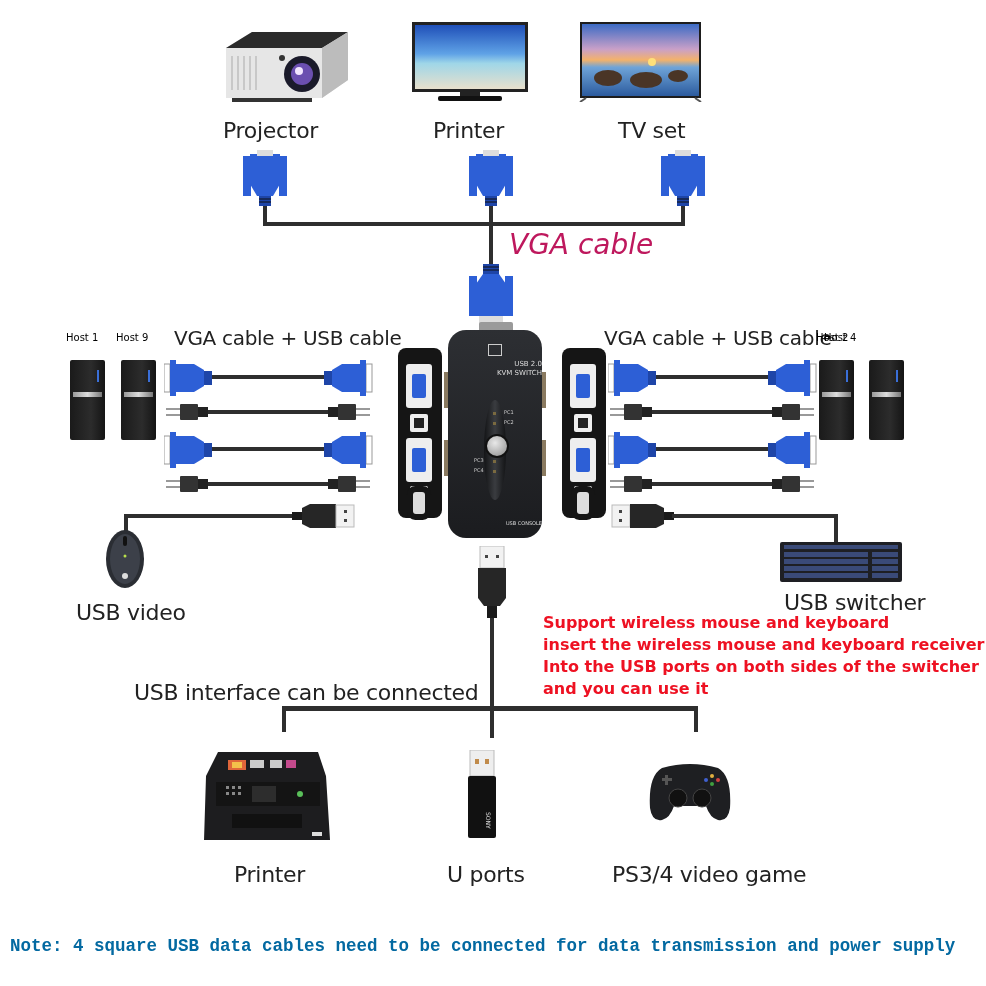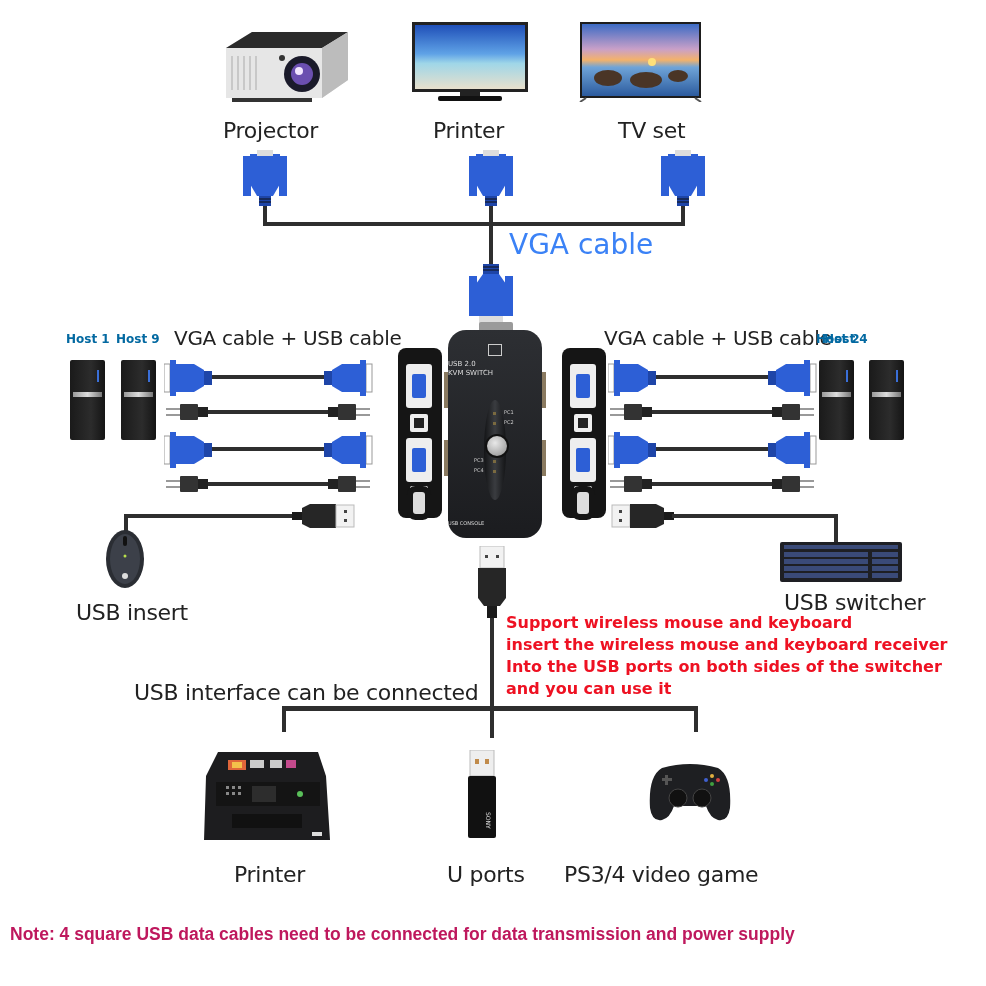--- a/index.html
+++ b/index.html
@@ -1,34 +1,34 @@
 <!DOCTYPE html>
 <html><head>
 <meta charset="utf-8">
 <style>
   html,body{margin:0;padding:0;background:#fff;}
   body{width:986px;height:986px;position:relative;overflow:hidden;font-family:"DejaVu Sans","Liberation Sans",sans-serif;color:#1a1a1a;}
   .abs{position:absolute;}
   .lbl{position:absolute;font-size:22px;color:#222;white-space:nowrap;letter-spacing:-0.3px;}
-  .lbl-sm{position:absolute;font-size:12px;font-weight:bold;color:#0369a1;white-space:nowrap;}
-  .lbl-big{position:absolute;font-size:28px;color:#3b82f6;white-space:nowrap;}
-  .red{position:absolute;color:#ee1122;font-weight:bold;font-size:16px;line-height:21px;white-space:nowrap;}
-  .note{position:absolute;color:#be185d;font-family:Liberation Sans, sans-serif;font-weight:bold;font-size:17.5px;white-space:nowrap;}
+  .lbl-sm{position:absolute;font-size:10px;font-weight:normal;color:#000000;white-space:nowrap;}
+  .lbl-big{position:absolute;font-size:28px;color:#be185d;white-space:nowrap;font-style:italic;}
+  .red{position:absolute;color:#ee1122;font-weight:bold;font-size:16px;line-height:21px;white-space:nowrap;margin-left:37px;}
+  .note{position:absolute;color:#0369a1;font-family:Liberation Mono, monospace;font-weight:bold;font-size:17.5px;white-space:nowrap;margin-top:12px;}
   .wire{position:absolute;background:#2e2e2e;}
   .tower{position:absolute;width:35px;height:80px;background:linear-gradient(90deg,#1a1a1a,#2c2c2c 60%,#141414);border-radius:2px;}
   .tower .slot{position:absolute;left:3px;right:3px;top:32px;height:5px;background:linear-gradient(90deg,#999,#ddd,#777);}
   .tower .led{position:absolute;right:6px;top:10px;width:2px;height:12px;background:#3a6fd8;}
   .vga{position:absolute;}
   .side{position:absolute;width:44px;height:170px;background:#151515;border-radius:8px;}
   .side .port{position:absolute;left:8px;width:26px;height:44px;background:#eee;border-radius:3px;}
   .side .port i{position:absolute;left:6px;top:10px;width:14px;height:24px;background:#2d5fd6;border-radius:2px;}
   .side .sq{position:absolute;left:12px;width:18px;height:18px;background:#eee;border-radius:2px;}
   .side .sq i{position:absolute;left:4px;top:4px;width:10px;height:10px;background:#222;}
   .kvm{position:absolute;background:linear-gradient(180deg,#2d2f33,#1b1c1f);border-radius:18px;}
-  .kvm .t{position:absolute;color:#ddd;font-size:7px;text-align:left;width:100%;}
+  .kvm .t{position:absolute;color:#ddd;font-size:7px;text-align:right;width:100%;}
 </style>
 </head>
 <body>
 
 <svg class="abs" style="left:222px;top:20px" width="130" height="82" viewBox="0 0 130 82">
   <path d="M4 28 L30 12 L126 12 L126 60 L100 78 L4 78 Z" fill="#d9d9d9"></path>
   <path d="M4 28 L30 12 L126 12 L100 28 Z" fill="#2b2b2b"></path>
   <path d="M100 28 L126 12 L126 60 L100 78 Z" fill="#bcbcbc"></path>
   <rect x="4" y="28" width="96" height="50" fill="#e6e6e6"></rect>
   <g stroke="#aaa" stroke-width="1">
@@ -293,21 +293,21 @@
   <rect x="52" y="8" width="3" height="3" fill="#444"></rect>
     <rect x="52" y="17" width="3" height="3" fill="#444"></rect>
 </svg>
 <svg class="abs" style="left:104px;top:528px" width="42" height="62" viewBox="0 0 42 62">
   <ellipse cx="21" cy="31" rx="19" ry="29" fill="#2a2d33"></ellipse>
   <ellipse cx="21" cy="31" rx="15" ry="25" fill="#3c4049"></ellipse>
   <rect x="19" y="8" width="4" height="10" rx="2" fill="#111"></rect>
   <circle cx="21" cy="28" r="1.5" fill="#b8e04a"></circle>
   <circle cx="21" cy="48" r="3" fill="#ddd"></circle>
 </svg>
-<div class="lbl" style="left:76px;top:600px">USB insert</div>
+<div class="lbl" style="left:76px;top:600px">USB video</div>
 
 <svg class="abs" style="left:610px;top:502px" width="64" height="28" viewBox="0 0 64 28">
   <rect x="2" y="3" width="18" height="22" fill="#f2f2f2" stroke="#bbb"></rect>
   <rect x="9" y="8" width="3" height="3" fill="#444"></rect>
     <rect x="9" y="17" width="3" height="3" fill="#444"></rect>
   <path d="M20 2 H46 L54 6 V22 L46 26 H20 Z" fill="#262626"></path>
   <rect x="54" y="10" width="10" height="8" fill="#1a1a1a"></rect>
 </svg>
 <div class="wire" style="left:672px;top:514px;width:166px;height:4px"></div>
 <div class="wire" style="left:834px;top:514px;width:4px;height:30px"></div>
@@ -375,15 +375,15 @@
   <path d="M14 6 Q42 -2 70 6 Q84 14 82 46 Q80 60 70 58 Q62 56 58 44 H26 Q22 56 14 58 Q4 60 2 46 Q0 14 14 6 Z" fill="#1e1f22"></path>
   <circle cx="30" cy="36" r="9" fill="#111" stroke="#444"></circle>
   <circle cx="54" cy="36" r="9" fill="#111" stroke="#444"></circle>
   <circle cx="64" cy="14" r="2" fill="#e0b040"></circle>
     <circle cx="70" cy="18" r="2" fill="#d04040"></circle>
     <circle cx="64" cy="22" r="2" fill="#40a040"></circle>
     <circle cx="58" cy="18" r="2" fill="#4060d0"></circle>
   <rect x="14" y="16" width="10" height="3" fill="#555"></rect>
     <rect x="17" y="13" width="3" height="10" fill="#555"></rect>
 </svg>
-<div class="lbl" style="left:564px;top:862px">PS3/4 video game</div>
+<div class="lbl" style="left:612px;top:862px">PS3/4 video game</div>
 
 <div class="note" style="left:10px;top:924px">Note: 4 square USB data cables need to be connected for data transmission and power supply</div>
 
 </body></html>

